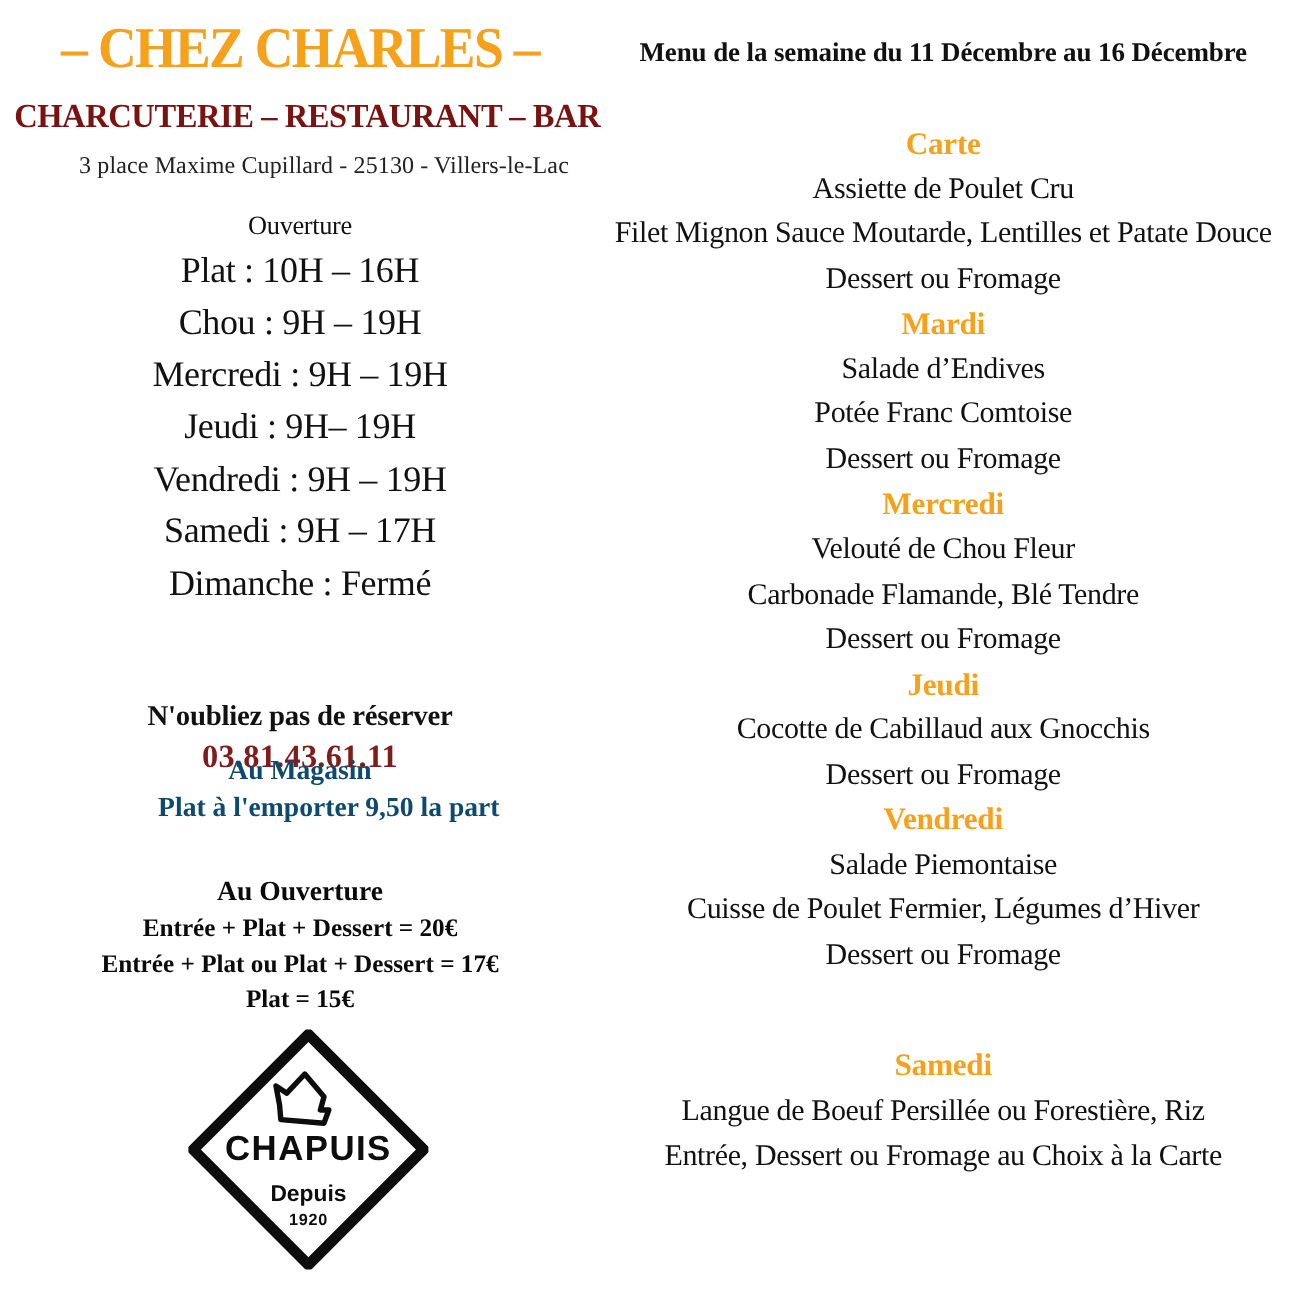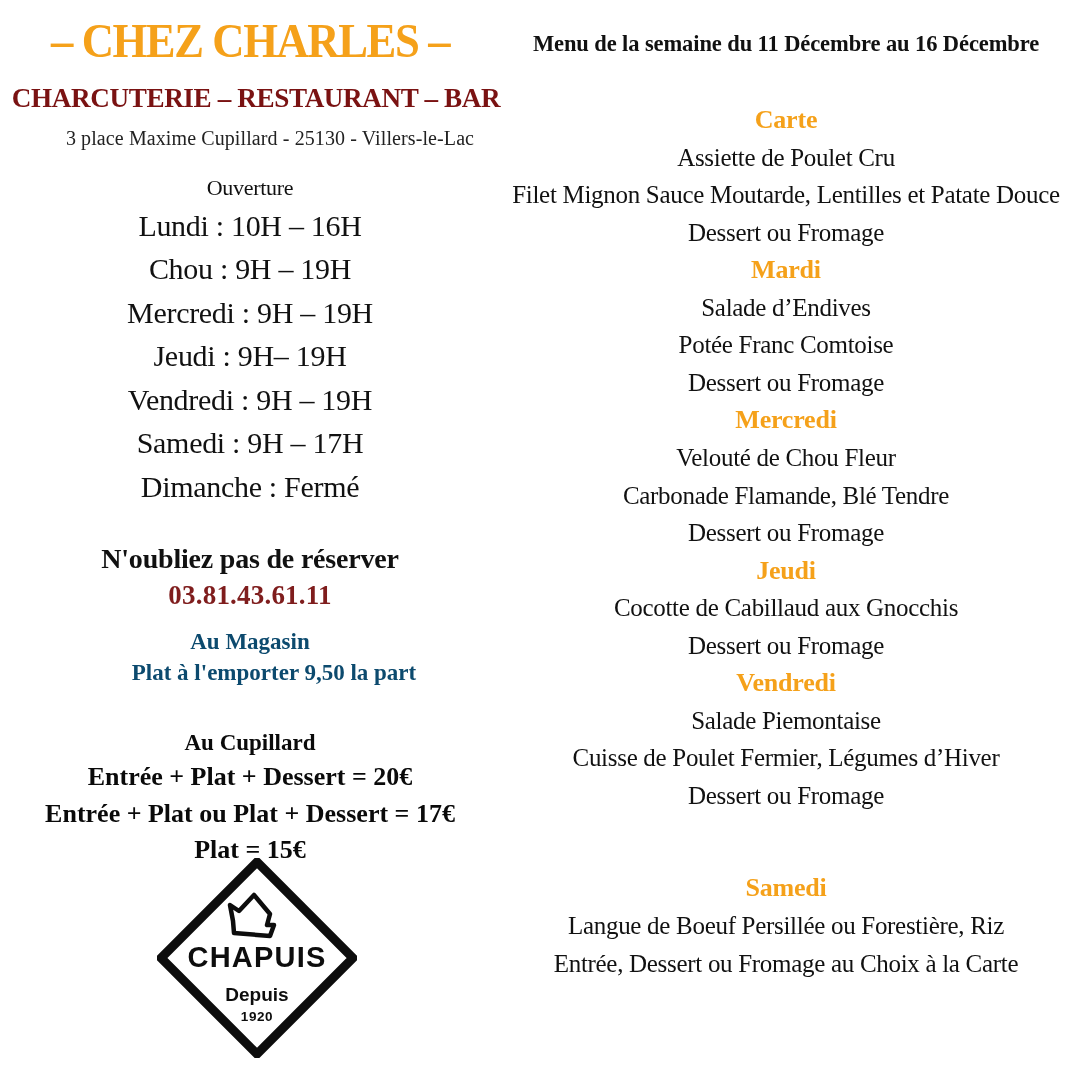--- a/index.html
+++ b/index.html
@@ -99,25 +99,26 @@
 
   
   .reserve {
     position: absolute;
     left: 0;
     top: 540px;
     width: 500px;
     text-align: center;
   }
   .reserve-head {
-    font-size: 28px;
+    font-size: 24px;
     font-weight: 700;
     color: #111111;
     line-height: 1.35;
     letter-spacing: -0.2px;
+    margin-top: 41px;
   }
   .reserve-phone {
     font-size: 27px;
     font-weight: 700;
     color: #7f1d1d;
     line-height: 1.3;
     letter-spacing: 0.2px;
   }
 
   .shop {
@@ -148,21 +149,21 @@
     width: 500px;
     text-align: center;
     color: #0A0A0A;
   }
   .resto-head {
     font-size: 23px;
     font-weight: 700;
     line-height: 1.4;
   }
   .resto-line {
-    font-size: 26px;
+    font-size: 21px;
     font-weight: 700;
     line-height: 1.4;
     white-space: nowrap;
   }
 
   
   .logo-wrap {
     position: absolute;
     left: 157px;
     top: 858px;
@@ -227,41 +228,41 @@
 <div class="page">
 
   <div class="left-col">
 
     <div class="brand-title">– CHEZ CHARLES –</div>
     <div class="brand-sub">CHARCUTERIE – RESTAURANT – BAR</div>
     <div class="brand-address">3 place Maxime Cupillard - 25130 - Villers-le-Lac</div>
 
     <div class="hours">
       <div class="hours-title">Ouverture</div>
-      <div class="hours-line">Lundi : 10H – 16H</div>
+      <div class="hours-line">Plat : 10H – 16H</div>
       <div class="hours-line">Chou : 9H – 19H</div>
       <div class="hours-line">Mercredi : 9H – 19H</div>
       <div class="hours-line">Jeudi : 9H– 19H</div>
       <div class="hours-line">Vendredi : 9H – 19H</div>
       <div class="hours-line">Samedi : 9H – 17H</div>
       <div class="hours-line">Dimanche : Fermé</div>
     </div>
 
     <div class="reserve">
       <div class="reserve-head">N'oubliez pas de réserver</div>
       <div class="reserve-phone">03.81.43.61.11</div>
     </div>
 
     <div class="shop">
       <div class="shop-head">Au Magasin</div>
       <div class="shop-line">Plat à l'emporter  9,50 la part</div>
     </div>
 
     <div class="resto">
-      <div class="resto-head">Au Cupillard</div>
+      <div class="resto-head">Au Ouverture</div>
       <div class="resto-line">Entrée + Plat + Dessert = 20€</div>
       <div class="resto-line">Entrée + Plat ou Plat + Dessert = 17€</div>
       <div class="resto-line">Plat = 15€</div>
     </div>
 
     <div class="logo-wrap">
       <svg width="200" height="200" viewBox="0 0 200 200" xmlns="http://www.w3.org/2000/svg">
 
         <g>
           <polygon points="100,4 196,100 100,196 4,100" fill="none" stroke="#0D0D0D" stroke-width="9" stroke-linejoin="miter"></polygon>

